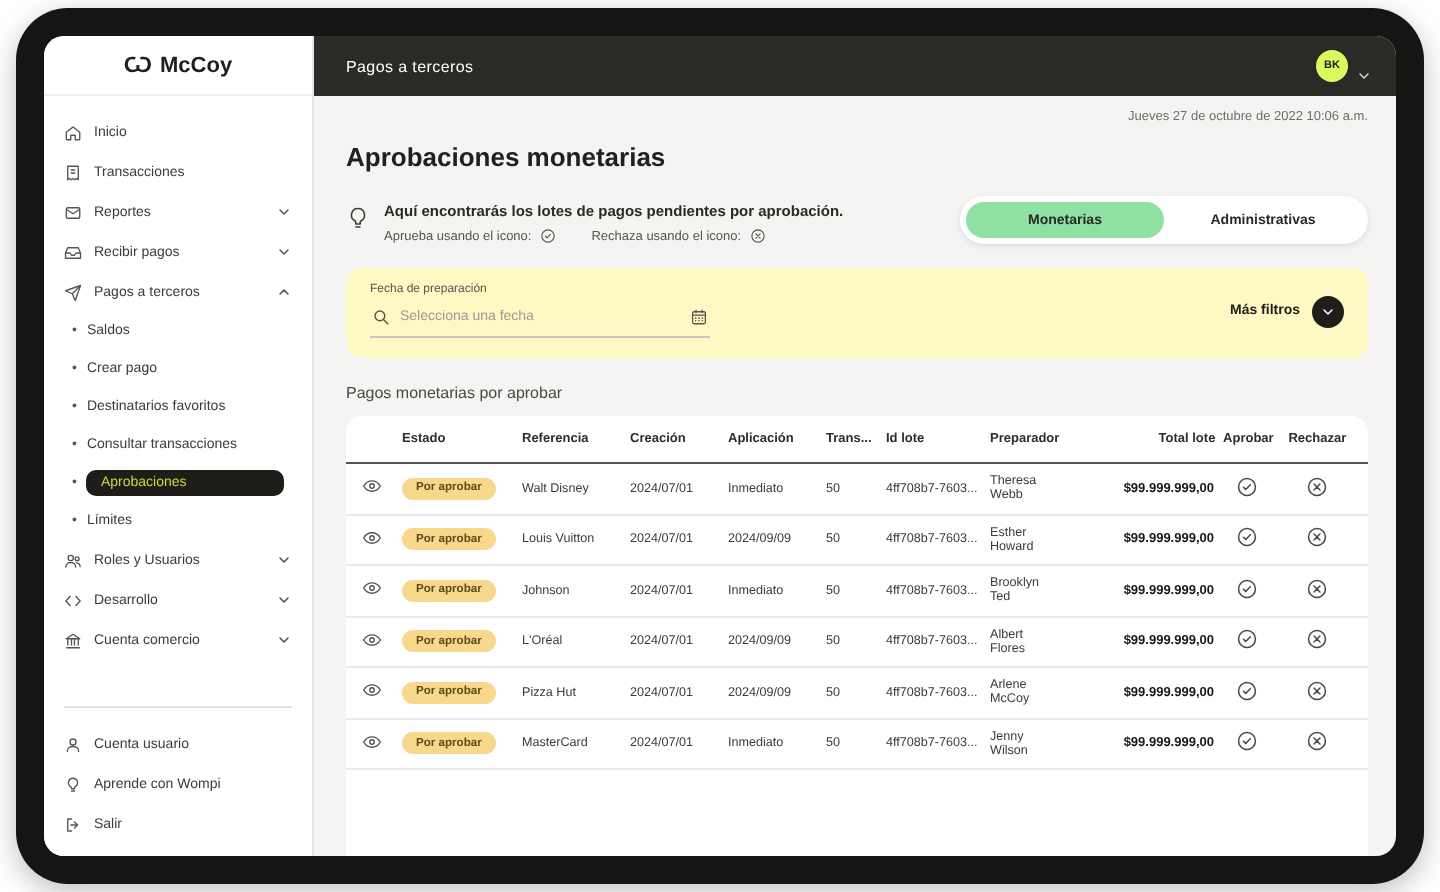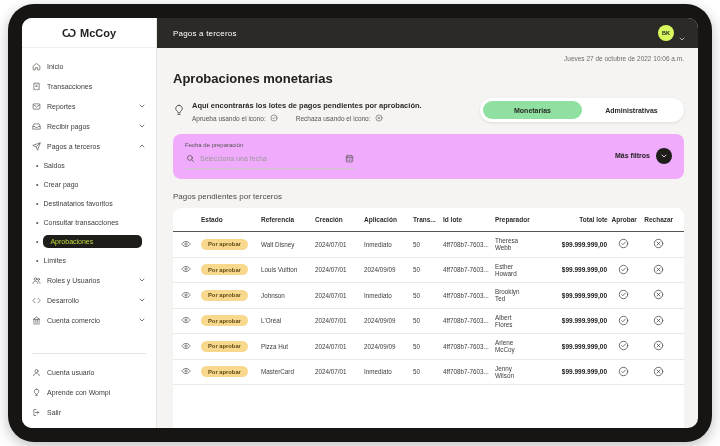--- a/index.html
+++ b/index.html
@@ -49,21 +49,21 @@
   .mini-ic { width:8px; height:8px; color:#55544f; display:inline-block; }
   .mini-ic svg { width:100%; height:100%; }
   .info-l2 .gap { width:10px; }
   .toggle { background:#fff; border-radius:14px; padding:3px; display:flex; width:204px; flex:none;
             box-shadow:0 1px 3px rgba(0,0,0,.10); }
   .toggle-btn { flex:1; height:18px; border:none; background:transparent; border-radius:12px;
                 font-size:7px; font-weight:bold; color:#2a2926; font-family:inherit; cursor:pointer; }
   .toggle-btn.active { background:#8fe0a1; }
 
   
-  .filter-card { margin-top:12px; background:#f0abfc; border-radius:8px; padding:8px 12px 10px;
+  .filter-card { margin-top:12px; background:#fef9c3; border-radius:8px; padding:8px 12px 10px;
                  display:flex; align-items:center; justify-content:space-between; }
   .filter-label { font-size:6px; color:#55544f; }
   .input-row { margin-top:3px; width:170px; display:flex; align-items:center; gap:5px;
                border-bottom:1px solid #c9c8c4; padding:3px 1px 5px; }
   .input-row .icon { width:9px; height:9px; color:#55544f; flex:none; }
   .date-input { border:none; outline:none; background:transparent; flex:1; font-size:7px;
                 color:#3c3b38; font-family:inherit; min-width:0; }
   .date-input::placeholder { color:#9b9a96; }
   .more-filters { display:flex; align-items:center; gap:6px; cursor:pointer; }
   .more-filters-label { font-size:7px; font-weight:bold; color:#21201e; }
@@ -330,21 +330,21 @@
           <span class="mf-circle">
             <span class="chev">
                 <svg viewBox="0 0 24 24" fill="none" stroke="currentColor" stroke-width="2.4" stroke-linecap="round" stroke-linejoin="round">
                   <path d="M6 9l6 6 6-6"></path>
                 </svg>
               </span>
           </span>
         </div>
       </div>
 
-      <div class="table-title">Pagos pendientes por terceros</div>
+      <div class="table-title">Pagos monetarias por aprobar</div>
       <div class="table-card">
         <div class="tgrid thead" id="thead">
             <span></span>
             <span>Estado</span>
             <span>Referencia</span>
             <span>Creación</span>
             <span>Aplicación</span>
             <span>Trans...</span>
             <span>Id lote</span>
             <span>Preparador</span>

